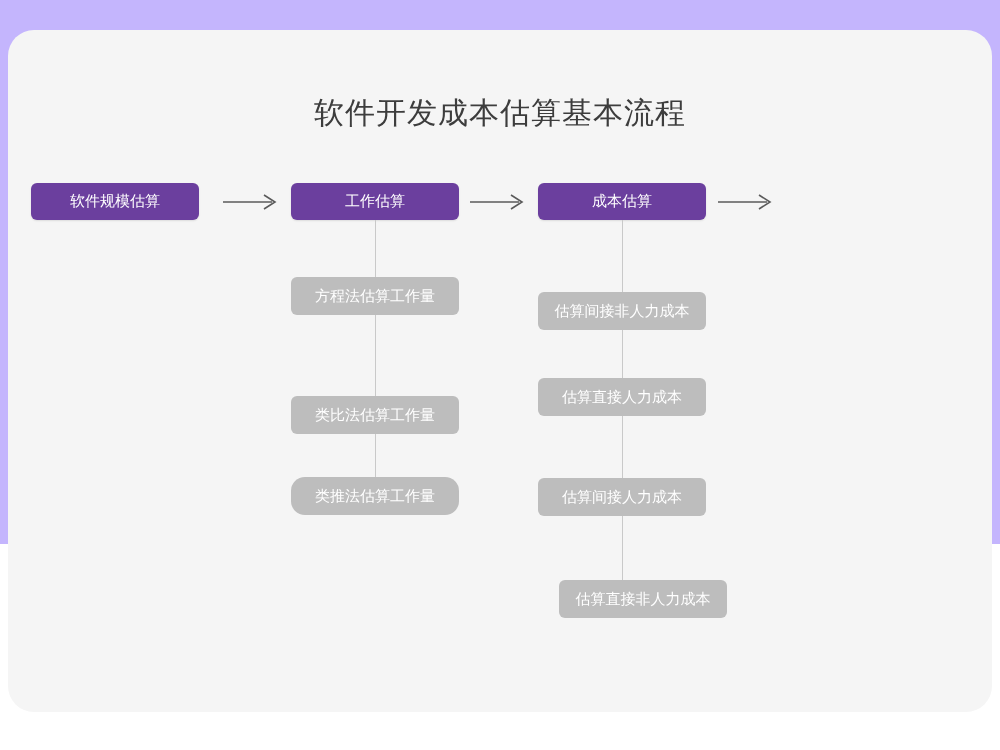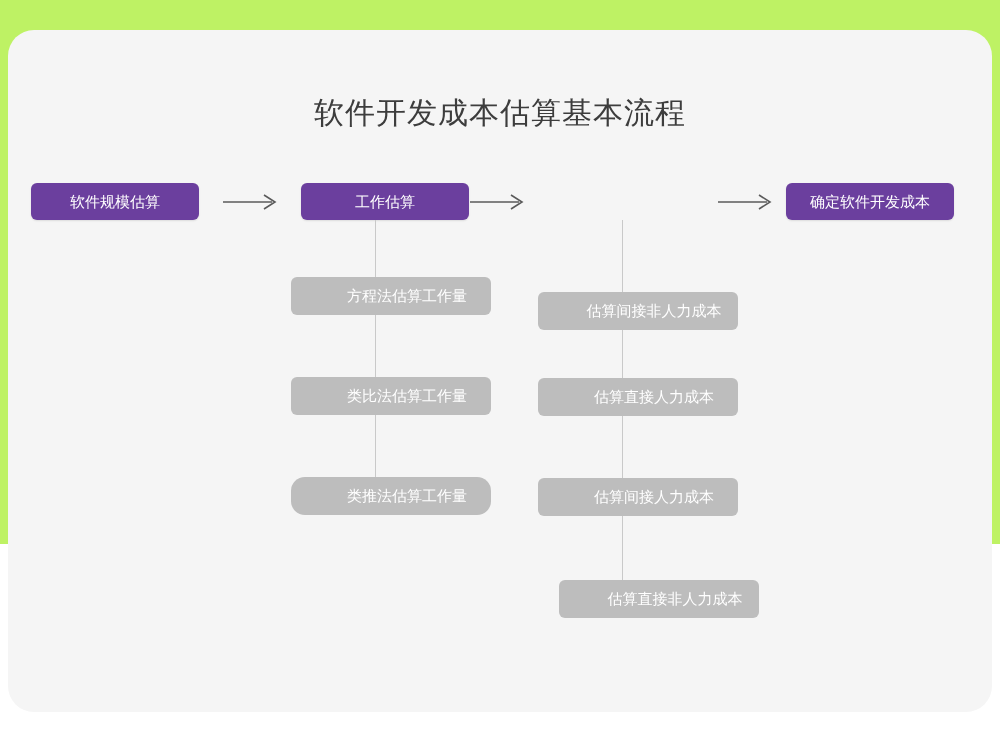--- a/index.html
+++ b/index.html
@@ -10,21 +10,22 @@
   body {
     width: 1000px;
     height: 750px;
     font-family: "Liberation Sans", "DejaVu Sans", sans-serif;
     overflow: hidden;
   }
   #canvas {
     position: relative;
     width: 1000px;
     height: 544px;
-    background: #bef264;
+    background: #c4b5fd;
+    font-family: Liberation Serif, serif;
   }
   #card {
     position: absolute;
     left: 8px;
     top: 30px;
     width: 984px;
     height: 682px;
     background: #f5f5f5;
     border-radius: 26px;
   }
@@ -55,21 +56,20 @@
   .sub-box {
     position: absolute;
     height: 38px;
     background: #bdbdbd;
     border-radius: 6px;
     color: #ffffff;
     font-size: 15px;
     line-height: 38px;
     text-align: center;
     white-space: nowrap;
-    padding-left: 32px;
   }
   .connector {
     position: absolute;
     width: 1px;
     background: #c9c9c9;
   }
   .arrow {
     position: absolute;
     top: 192px;
     height: 20px;
@@ -87,45 +87,45 @@
 
   <div class="stage-box" style="left:31px; width:168px; top:183px;">软件规模估算</div>
 
   <div class="arrow" style="left:222px; width:60px;">
     <svg width="60" height="20" viewBox="0 0 60 20">
       <line x1="1" y1="10" x2="50" y2="10" stroke="#5a5a5a" stroke-width="1.6"></line>
       <polyline points="42,3 53,10 42,17" fill="none" stroke="#5a5a5a" stroke-width="1.6"></polyline>
     </svg>
   </div>
 
-  <div class="stage-box" style="left:301px; width:168px; top:183px;">工作估算</div>
+  <div class="stage-box" style="left:291px; width:168px; top:183px;">工作估算</div>
 
   <div class="connector" style="left:375px; top:220px; height:277px;"></div>
 
   <div class="sub-box" style="left:291px; width:168px; top:277px;">方程法估算工作量</div>
-  <div class="sub-box" style="left:291px; width:168px; top:377px;">类比法估算工作量</div>
+  <div class="sub-box" style="left:291px; width:168px; top:396px;">类比法估算工作量</div>
   <div class="sub-box" style="left:291px; width:168px; top:477px;border-radius:14px;">类推法估算工作量</div>
 
   <div class="arrow" style="left:469px; width:60px;">
     <svg width="60" height="20" viewBox="0 0 60 20">
       <line x1="1" y1="10" x2="50" y2="10" stroke="#5a5a5a" stroke-width="1.6"></line>
       <polyline points="42,3 53,10 42,17" fill="none" stroke="#5a5a5a" stroke-width="1.6"></polyline>
     </svg>
   </div>
 
+  <div class="stage-box" style="left:538px; width:168px; top:183px;">成本估算</div>
 
   <div class="connector" style="left:622px; top:220px; height:380px;"></div>
 
   <div class="sub-box" style="left:538px; width:168px; top:292px;">估算间接非人力成本</div>
   <div class="sub-box" style="left:538px; width:168px; top:478px;">估算间接人力成本</div>
   <div class="sub-box" style="left:538px; width:168px; top:378px;">估算直接人力成本</div>
   <div class="sub-box" style="left:538px; width:168px; top:580px;margin-left:21px;">估算直接非人力成本</div>
 
   <div class="arrow" style="left:717px; width:60px;">
     <svg width="60" height="20" viewBox="0 0 60 20">
       <line x1="1" y1="10" x2="50" y2="10" stroke="#5a5a5a" stroke-width="1.6"></line>
       <polyline points="42,3 53,10 42,17" fill="none" stroke="#5a5a5a" stroke-width="1.6"></polyline>
     </svg>
   </div>
 
-  <div class="stage-box" style="left:786px; width:168px; top:183px;">确定软件开发成本</div>
 
 </div>
 
 </body></html>

